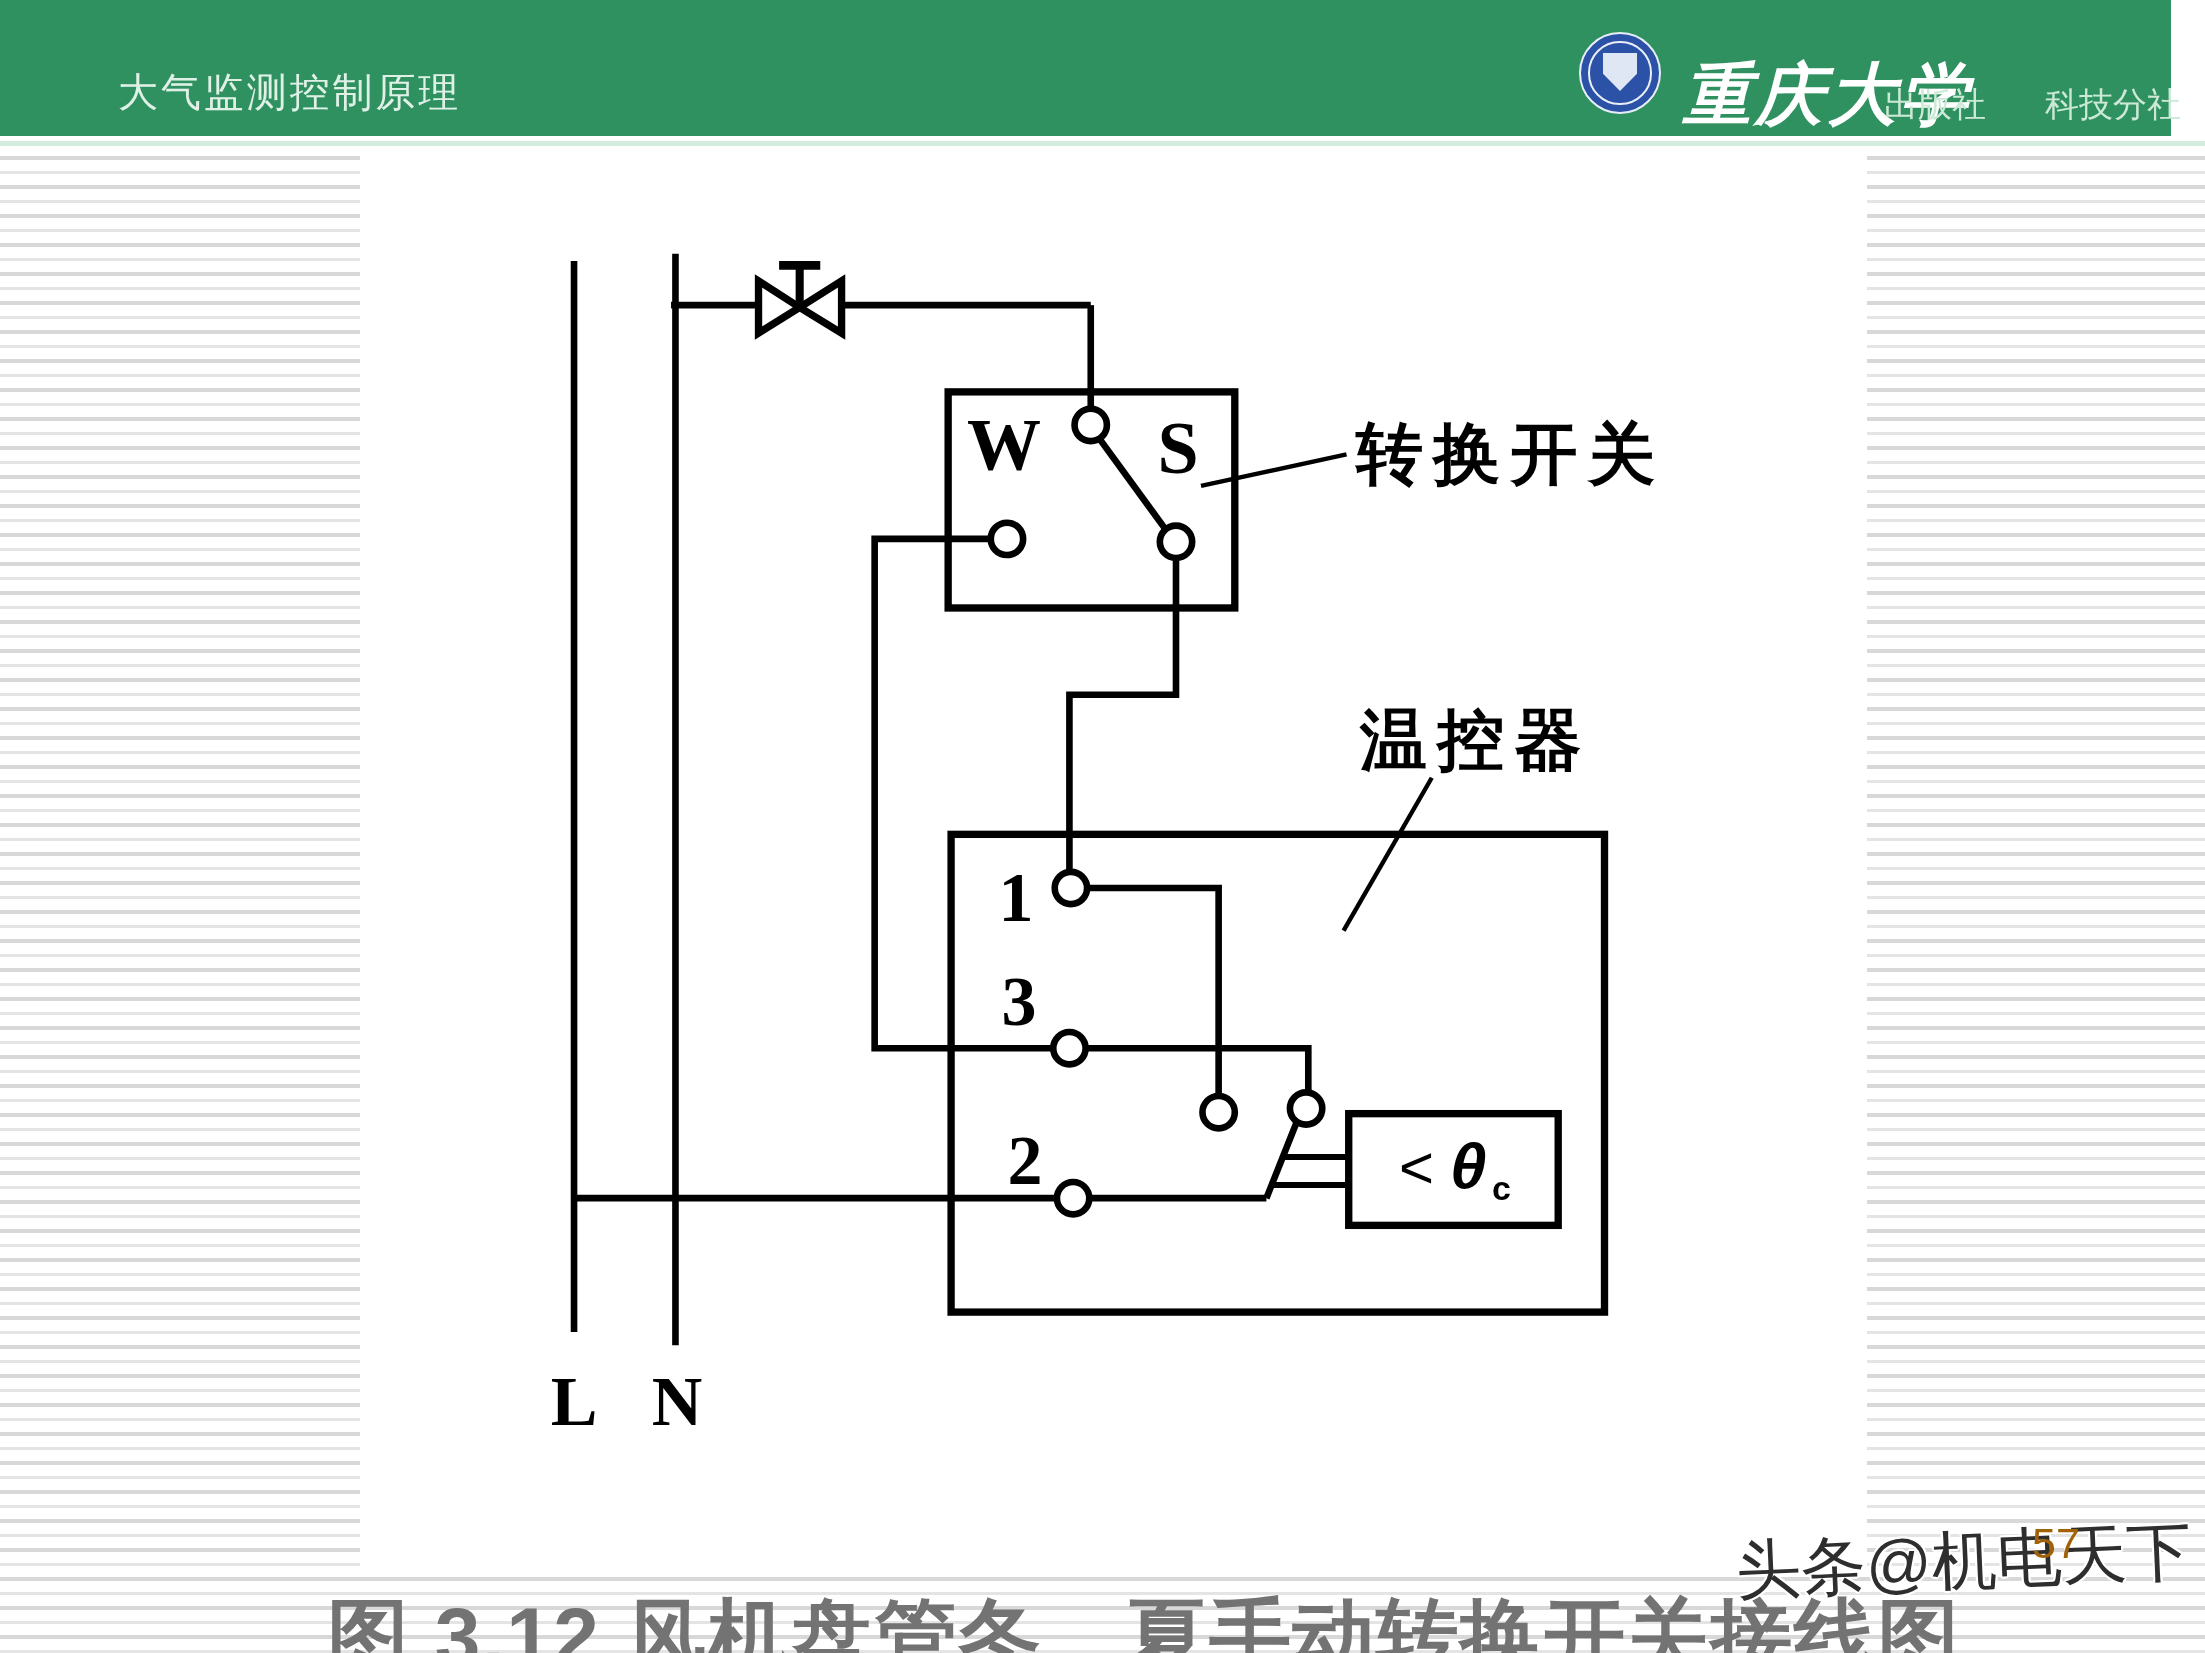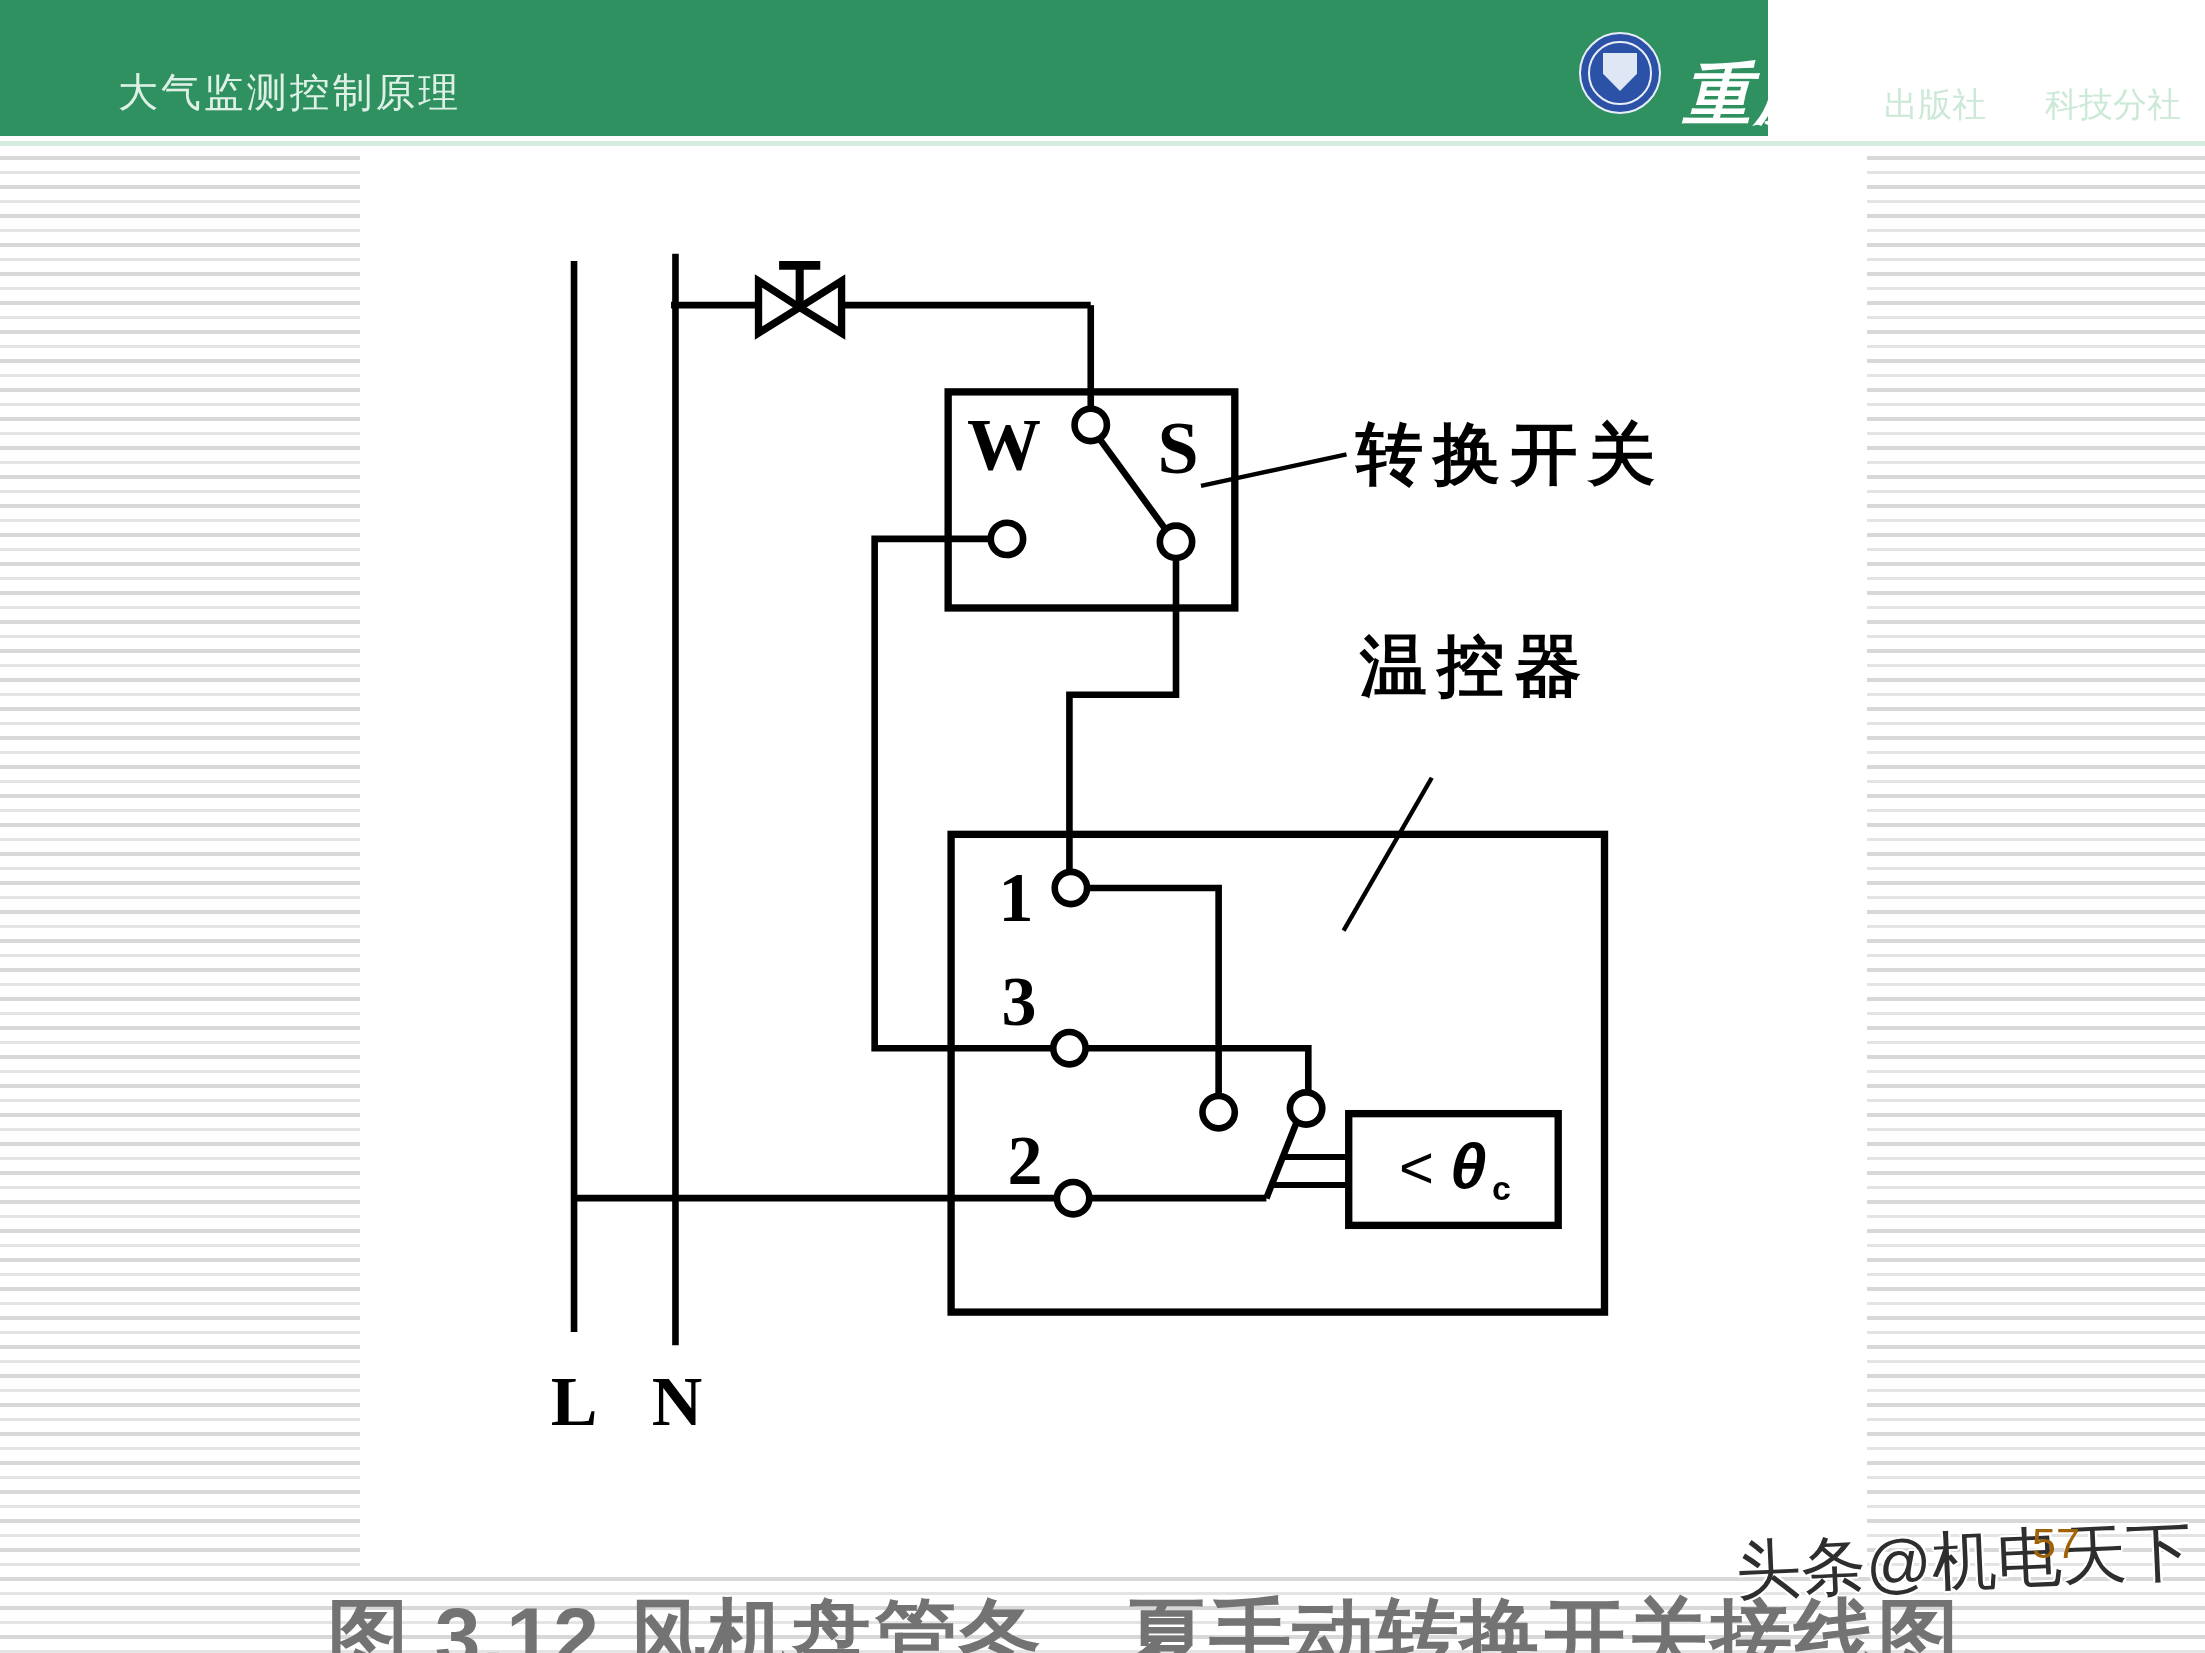--- a/index.html
+++ b/index.html
@@ -3,21 +3,21 @@
 <meta charset="utf-8">
 <style>
   html,body{margin:0;padding:0;}
   body{
     width:2205px;height:1654px;position:relative;overflow:hidden;
     background:#ffffff;
     font-family:"Liberation Sans", sans-serif;
   }
   
   .header{
-    position:absolute;left:0;top:0;width:1768px;height:136px;
+    position:absolute;left:0;top:0;width:2171px;height:136px;
     background:#2f9160;z-index:10;
   }
   .header-title{
     position:absolute;left:118px;top:65px;
     font-size:40px;color:#dff1e7;letter-spacing:2.9px;
     font-family:"Liberation Sans", sans-serif;
   }
   .logo-group{position:absolute;left:1579px;top:29px;height:96px;z-index:11;}
   .logo-disc{
     position:absolute;left:0;top:2.9px;width:82px;height:82px;border-radius:50%;
@@ -174,21 +174,21 @@
     <circle cx="1455" cy="1426" r="22"></circle>
     <circle cx="1460" cy="1630" r="22"></circle>
     <circle cx="1658" cy="1513" r="22"></circle>
     <circle cx="1777" cy="1508" r="22"></circle>
   </g>
 </svg>
 
 <div class="dlabel lbl-ws" style="left:1004px;top:445px">W</div>
 <div class="dlabel lbl-ws" style="left:1178px;top:448px">S</div>
 <div class="dlabel lbl-cjk" style="left:1356px;top:454px">转换开关</div>
-<div class="dlabel lbl-cjk" style="left:1360px;top:666px">温控器</div>
+<div class="dlabel lbl-cjk" style="left:1360px;top:740px">温控器</div>
 <div class="dlabel lbl-num" style="left:1016px;top:898px">1</div>
 <div class="dlabel lbl-num" style="left:1019px;top:1002px">3</div>
 <div class="dlabel lbl-num" style="left:1025px;top:1161px">2</div>
 <div class="dlabel lbl-ln" style="left:574px;top:1402px">L</div>
 <div class="dlabel lbl-ln" style="left:677px;top:1402px">N</div>
 
 <div class="sensor-text" style="left:1453px;top:1171px">
   <span class="sensor-lt">&lt;</span><span class="sensor-theta">θ</span><span class="sensor-sub">c</span>
 </div>
 

